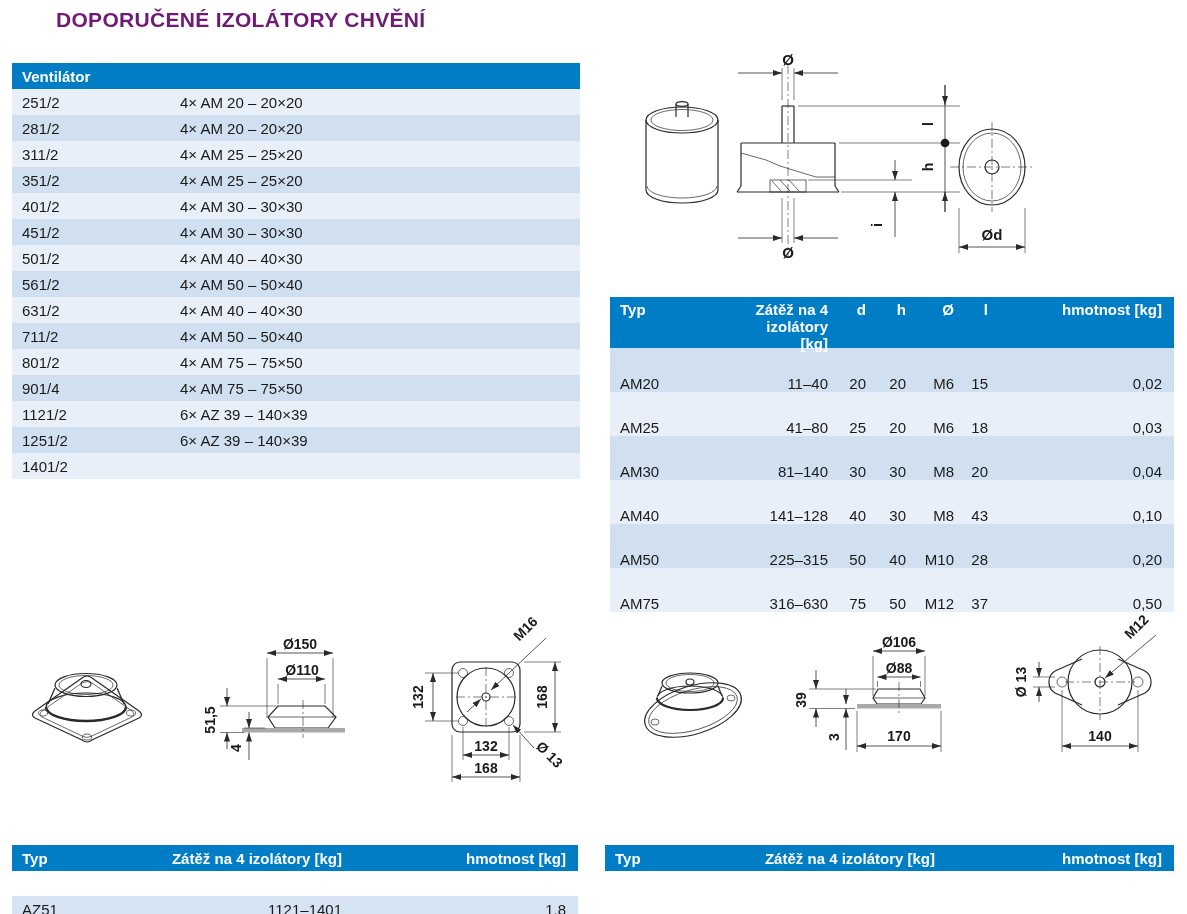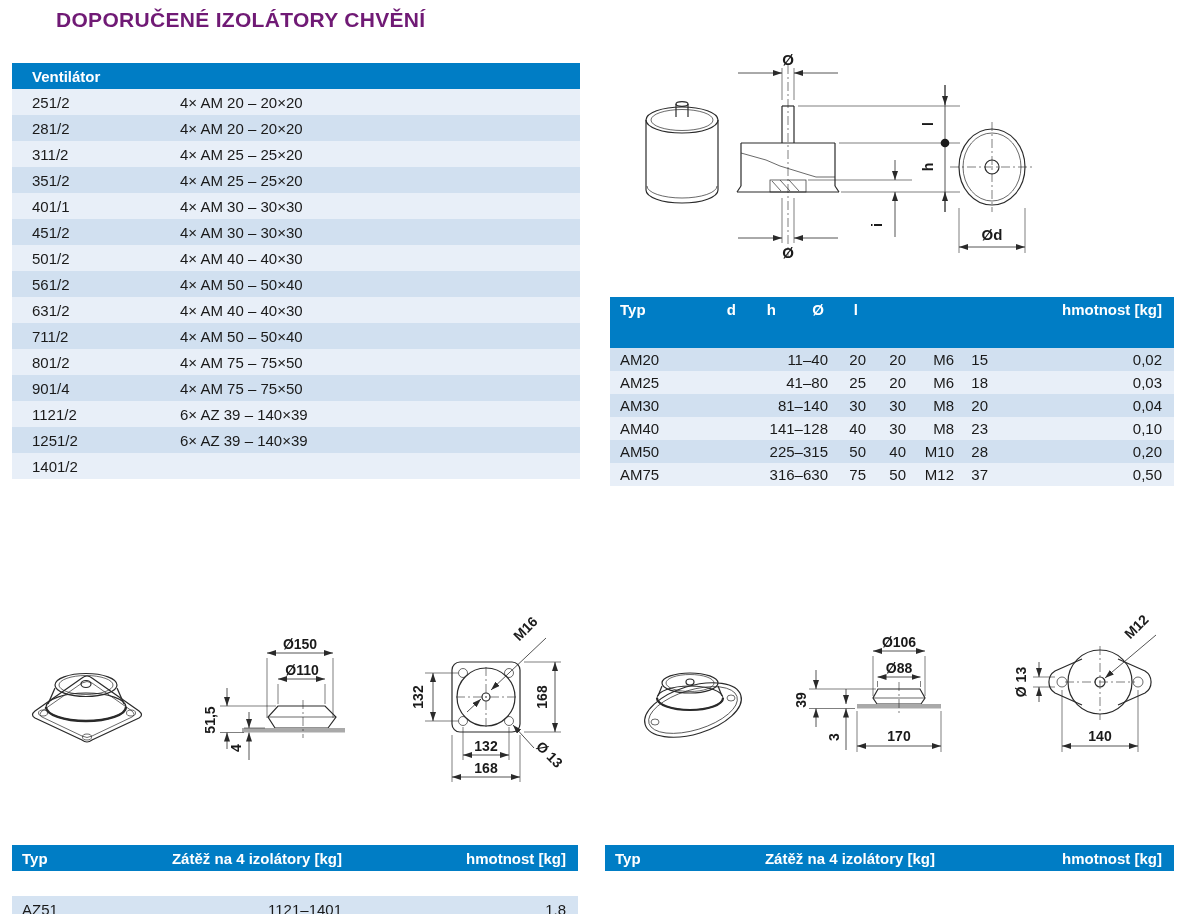--- a/index.html
+++ b/index.html
@@ -12,24 +12,24 @@
     position:absolute; left:13px; top:8px;
     font-size:21px; font-weight:bold; letter-spacing:.3px; color:#701a75;margin-left:43px;
   }
   
   .tbl { position:absolute; font-size:15px; }
   .trow { display:flex; align-items:center; height:26px; }
   .thead { background:#007DC5; color:#fff; font-weight:bold; }
   .fan .trow:nth-child(even) { background:#E8EFF8; }
   .fan .trow:nth-child(odd)  { background:#D1E0F0; }
   .fan .trow.thead { background:#007DC5; }
-  .fan .c1 { width:168px; padding-left:20px; }
+  .fan .c1 { width:168px; padding-left:10px; }
   .fan .c2 { flex:1; }
   
-  .am .trow { height:23px; }
+  .am .trow { height:44px;align-items:flex-end; }
   .am .trow.thead { height:51px; align-items:flex-start; padding-top:4px; }
   .am .trow:nth-child(odd)  { background:#E8EFF8; }
   .am .trow:nth-child(even) { background:#D1E0F0; }
   .am .trow.thead { background:#007DC5; }
   .a-typ { width:88px; padding-left:10px; }
   .a-z   { width:130px; text-align:right; }
   .a-z .z2 { display:block; }
   .a-d { width:38px; text-align:right; }
   .a-h { width:40px; text-align:right; }
   .a-o { width:48px; text-align:right; }
@@ -69,21 +69,21 @@
     </div>
   <div class="trow">
       <span class="c1">311/2</span>
       <span class="c2">4× AM 25 – 25×20</span>
     </div>
   <div class="trow">
       <span class="c1">351/2</span>
       <span class="c2">4× AM 25 – 25×20</span>
     </div>
   <div class="trow">
-      <span class="c1">401/1</span>
+      <span class="c1">401/2</span>
       <span class="c2">4× AM 30 – 30×30</span>
     </div>
   <div class="trow">
       <span class="c1">451/2</span>
       <span class="c2">4× AM 30 – 30×30</span>
     </div>
   <div class="trow">
       <span class="c1">501/2</span>
       <span class="c2">4× AM 40 – 40×30</span>
     </div>
@@ -198,20 +198,21 @@
     <line class="dimt" x1="339" y1="168" x2="339" y2="213"></line>
     <line class="dimt" x1="405" y1="168" x2="405" y2="213"></line>
     <line class="dim" x1="339" y1="207" x2="405" y2="207" marker-start="url(#aS)" marker-end="url(#aE)"></line>
     <text x="372" y="200" font-size="15" text-anchor="middle">Ød</text>
   </g>
 </svg>
 
 <div class="tbl am" style="left:610px; top:297px; width:564px;">
   <div class="trow thead">
     <span class="a-typ">Typ</span>
+    <span class="a-z"><span>Zátěž na 4 izolátory</span><span class="z2">[kg]</span></span>
     <span class="a-d">d</span>
     <span class="a-h">h</span>
     <span class="a-o">Ø</span>
     <span class="a-l">l</span>
     <span class="a-m">hmotnost [kg]</span>
   </div>
   <div class="trow">
     <span class="a-typ">AM20</span>
       <span class="a-z">11–40</span>
       <span class="a-d">20</span>
@@ -237,21 +238,21 @@
       <span class="a-o">M8</span>
       <span class="a-l">20</span>
       <span class="a-m">0,04</span>
   </div>
   <div class="trow">
     <span class="a-typ">AM40</span>
       <span class="a-z">141–128</span>
       <span class="a-d">40</span>
       <span class="a-h">30</span>
       <span class="a-o">M8</span>
-      <span class="a-l">23</span>
+      <span class="a-l">43</span>
       <span class="a-m">0,10</span>
   </div>
   <div class="trow">
     <span class="a-typ">AM50</span>
       <span class="a-z">225–315</span>
       <span class="a-d">50</span>
       <span class="a-h">40</span>
       <span class="a-o">M10</span>
       <span class="a-l">28</span>
       <span class="a-m">0,20</span>

